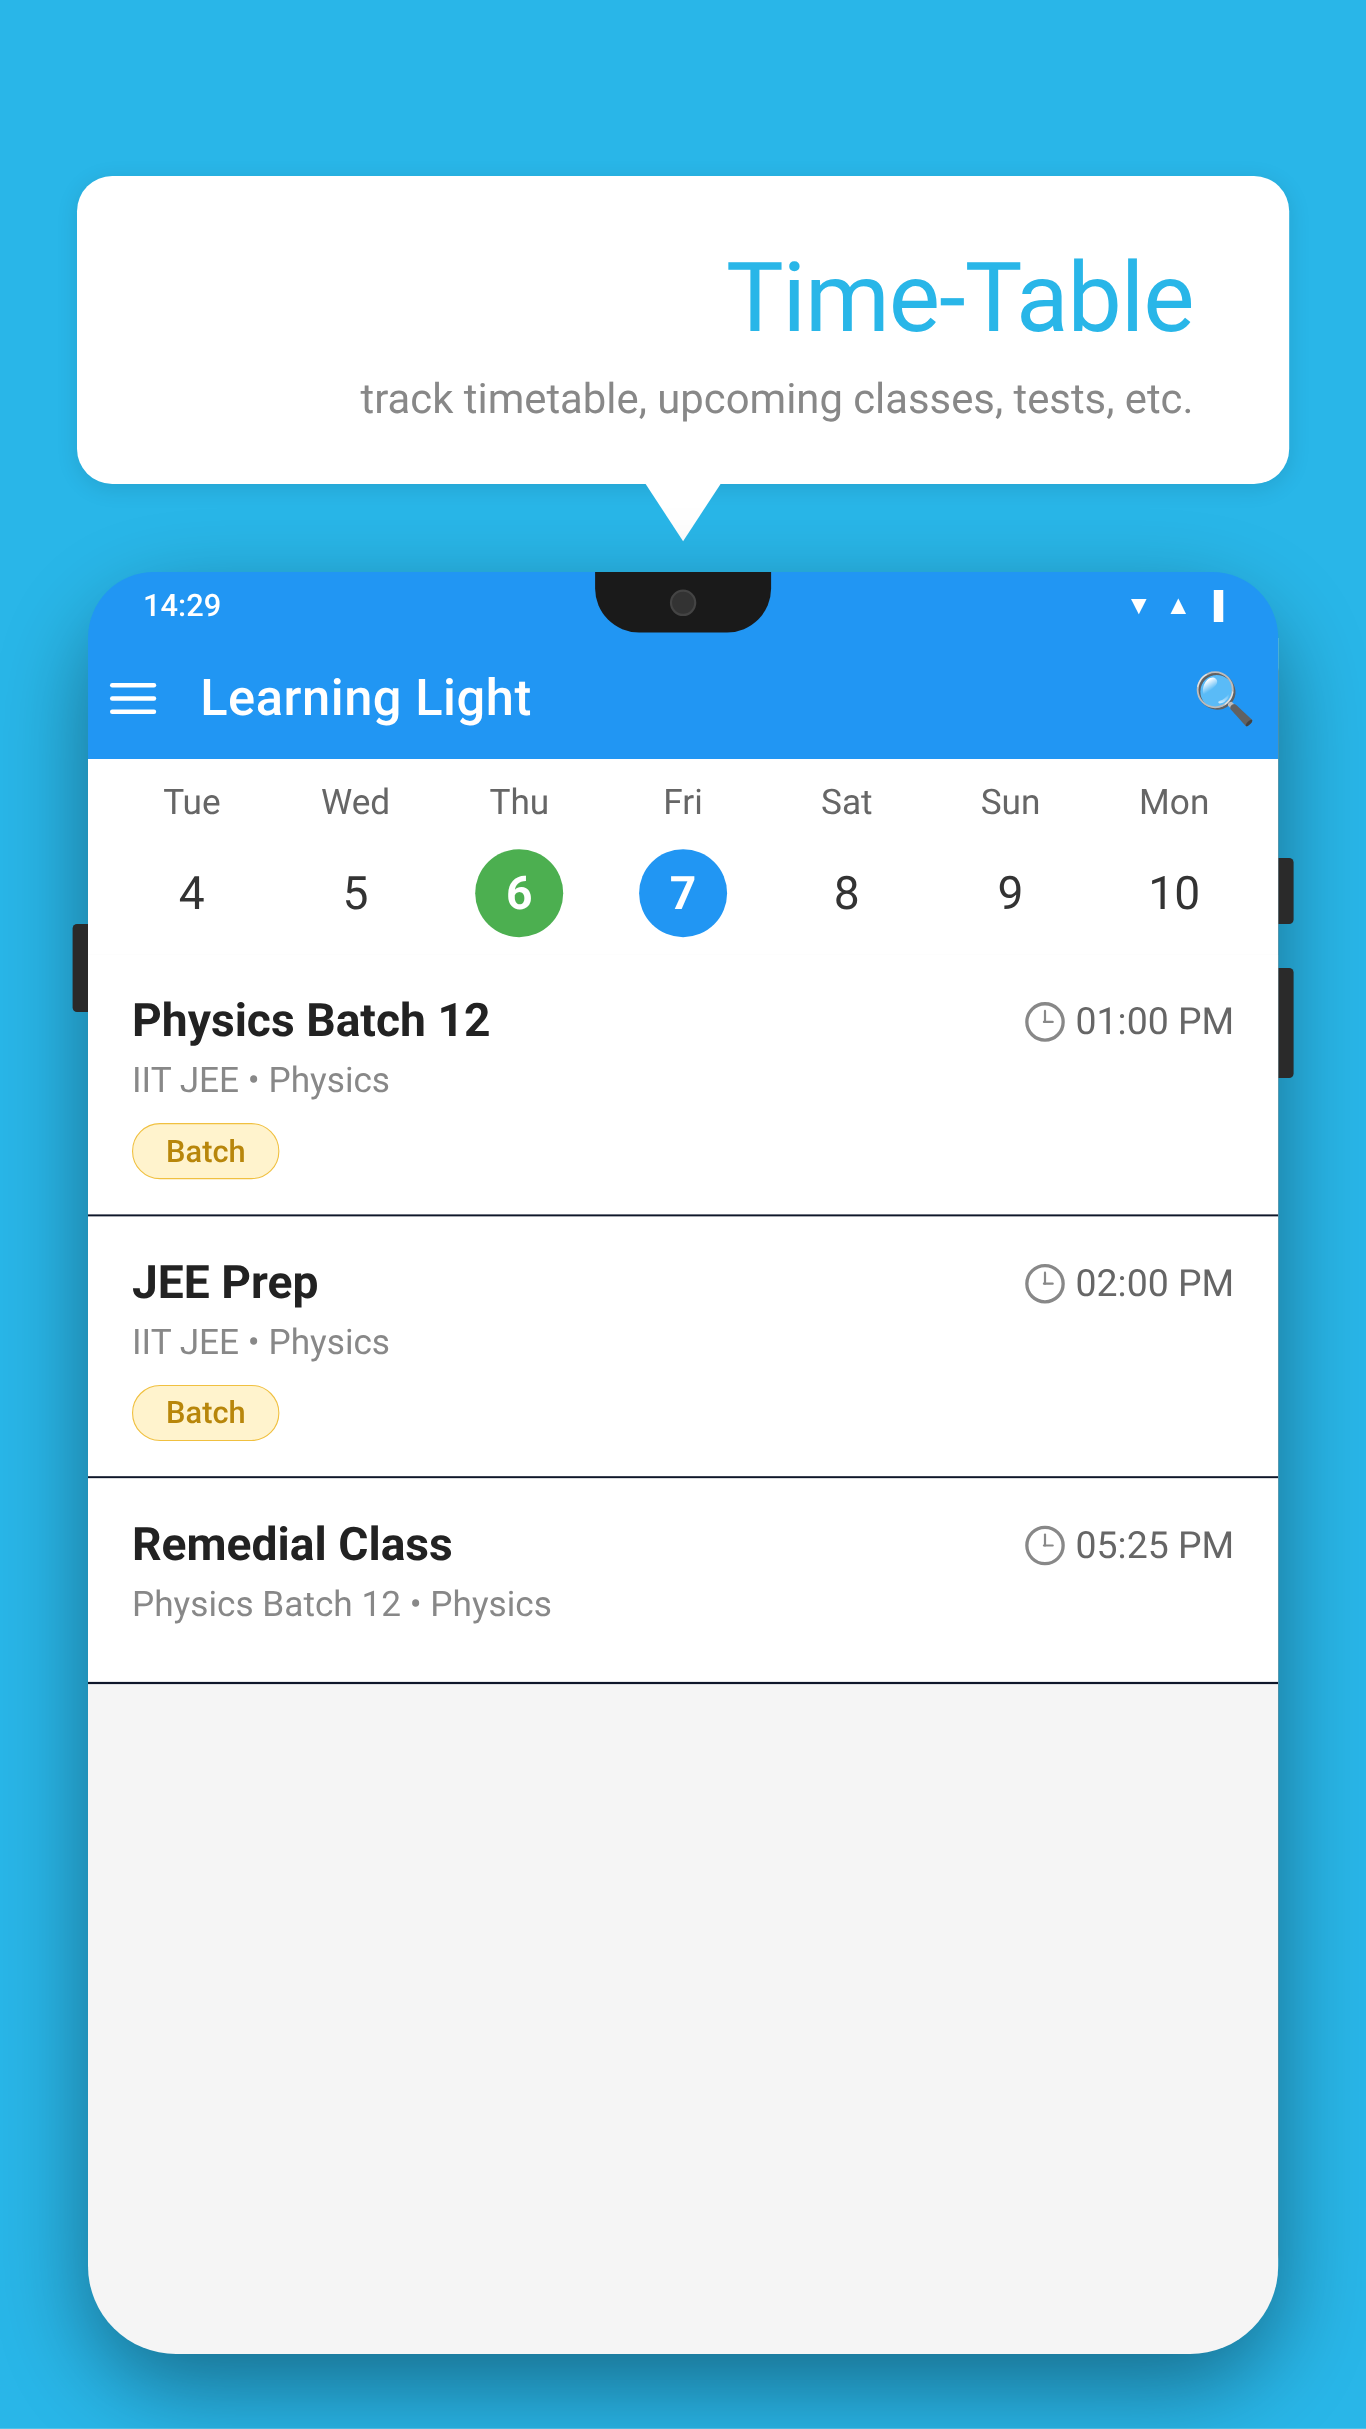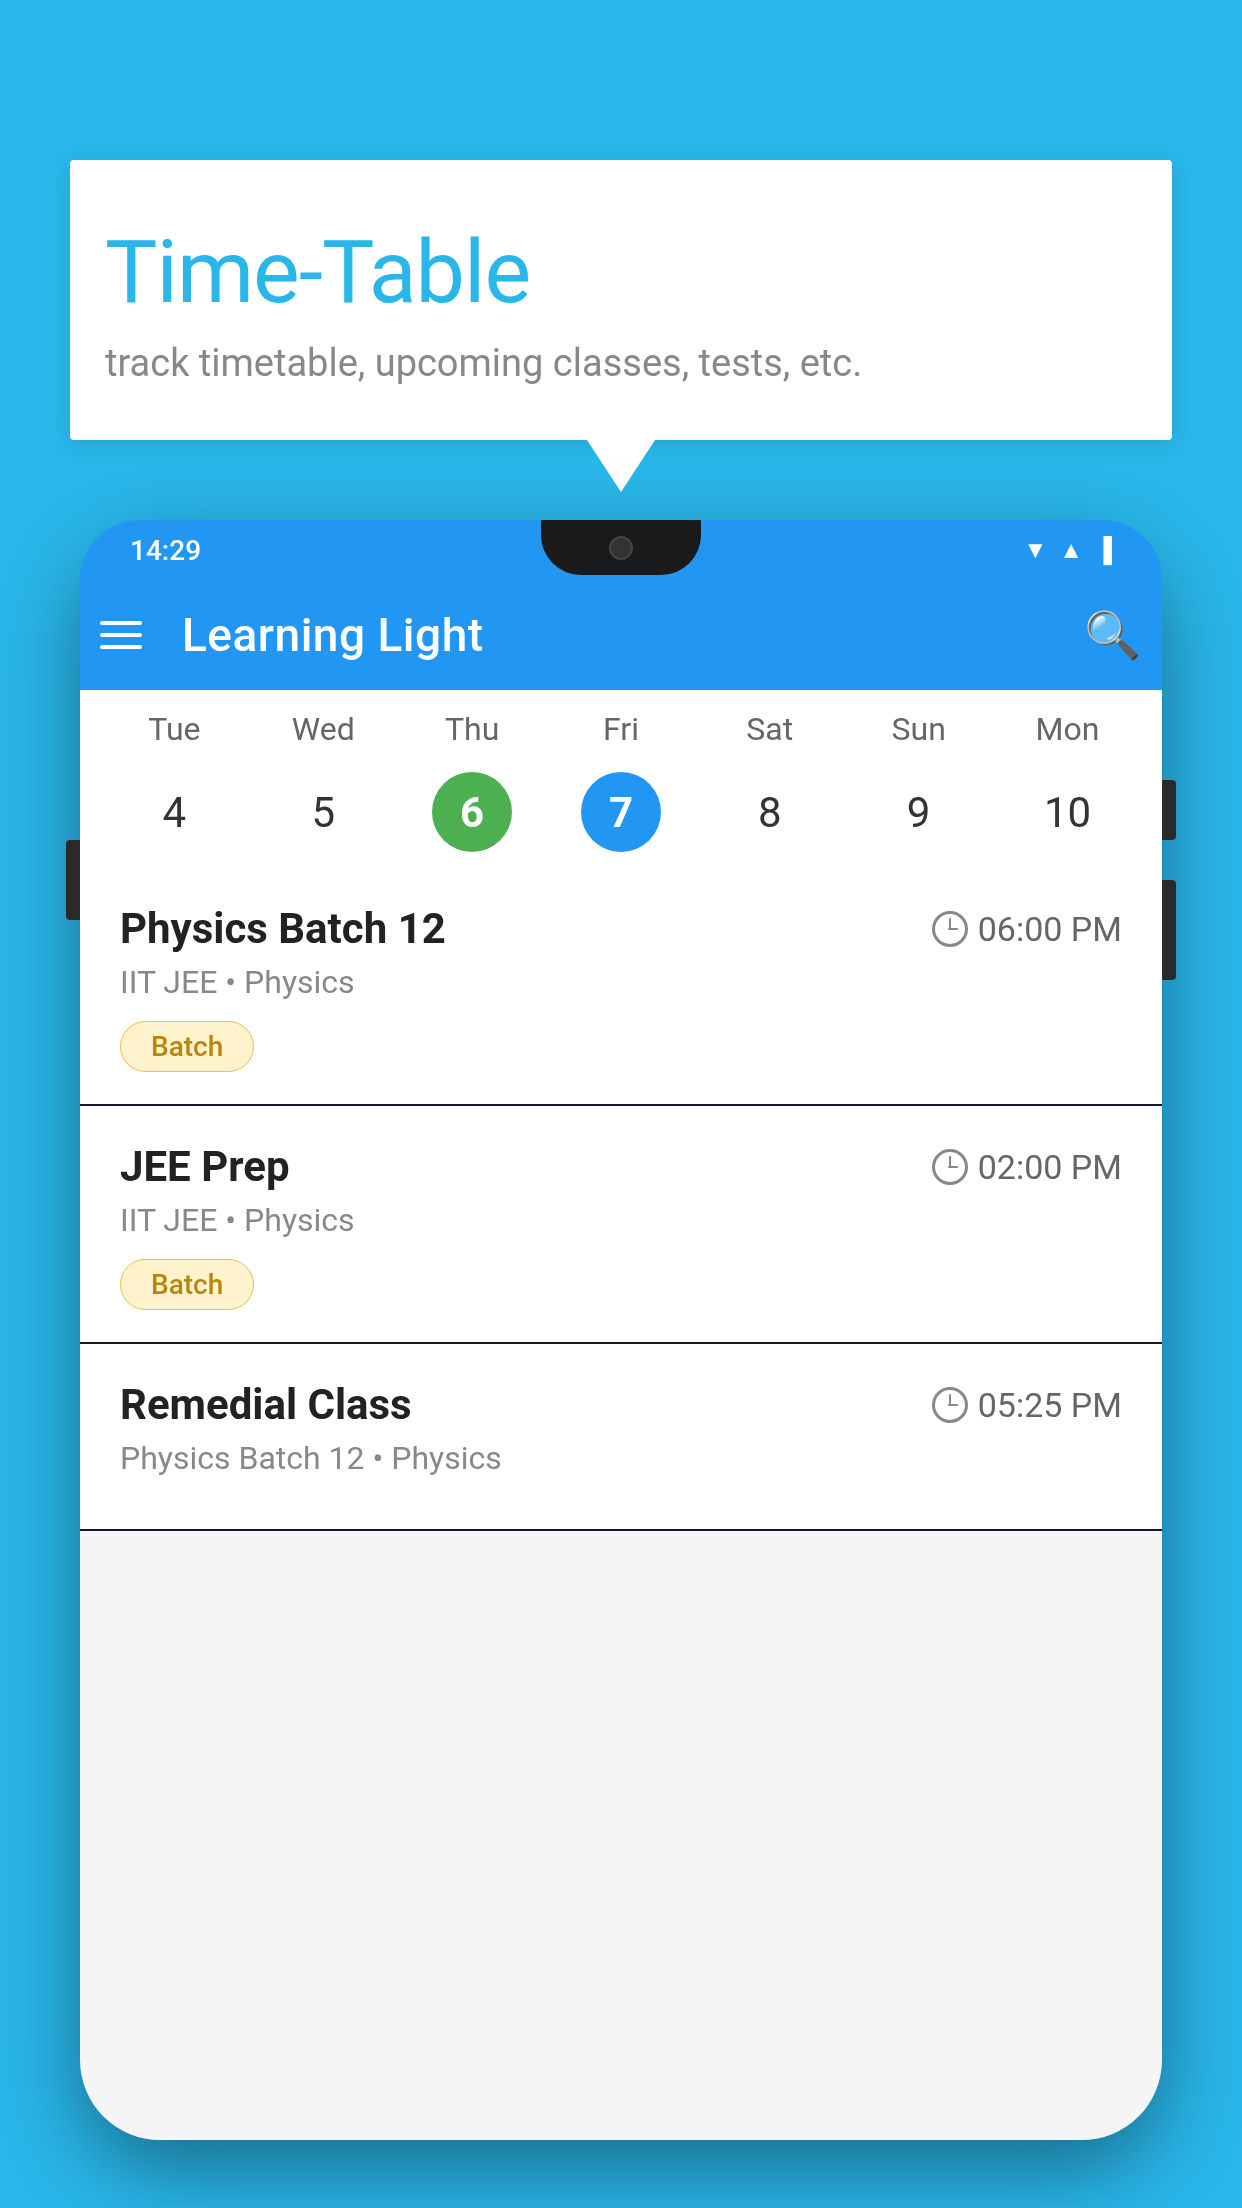--- a/index.html
+++ b/index.html
@@ -20,23 +20,23 @@
       top: 160px;
       left: 70px;
       right: 70px;
       display: flex;
       flex-direction: column;
       align-items: center;
     }
 
     .speech-bubble {
       background: white;
-      border-radius: 4px;
-      padding: 60px 35px 55px;
-      text-align: left;
+      border-radius: 32px;
+      padding: 60px 87px 55px;
+      text-align: right;
       width: 100%;
       box-shadow: 0 4px 20px rgba(0,0,0,0.1);
       position: relative;
     }
 
     .speech-bubble::after {
       content: '';
       position: absolute;
       bottom: -52px;
       left: 50%;
@@ -429,21 +429,21 @@
             </div>
           </div>
       </div>
 
       <div class="schedule-list">
 
       <div class="schedule-item"><div class="schedule-item-header">
               <div class="schedule-title">Physics Batch 12</div>
               <div class="schedule-time">
                 <div class="clock-icon"></div>
-                <span>06:00 PM</span>
+                <span>01:00 PM</span>
               </div>
             </div><div class="schedule-meta">IIT JEE • Physics</div><span class="batch-badge">Batch</span></div>
           <div class="schedule-item"><div class="schedule-item-header">
               <div class="schedule-title">JEE Prep</div>
               <div class="schedule-time">
                 <div class="clock-icon"></div>
                 <span>02:00 PM</span>
               </div>
             </div><div class="schedule-meta">IIT JEE • Physics</div><span class="batch-badge">Batch</span></div>
           <div class="schedule-item">

